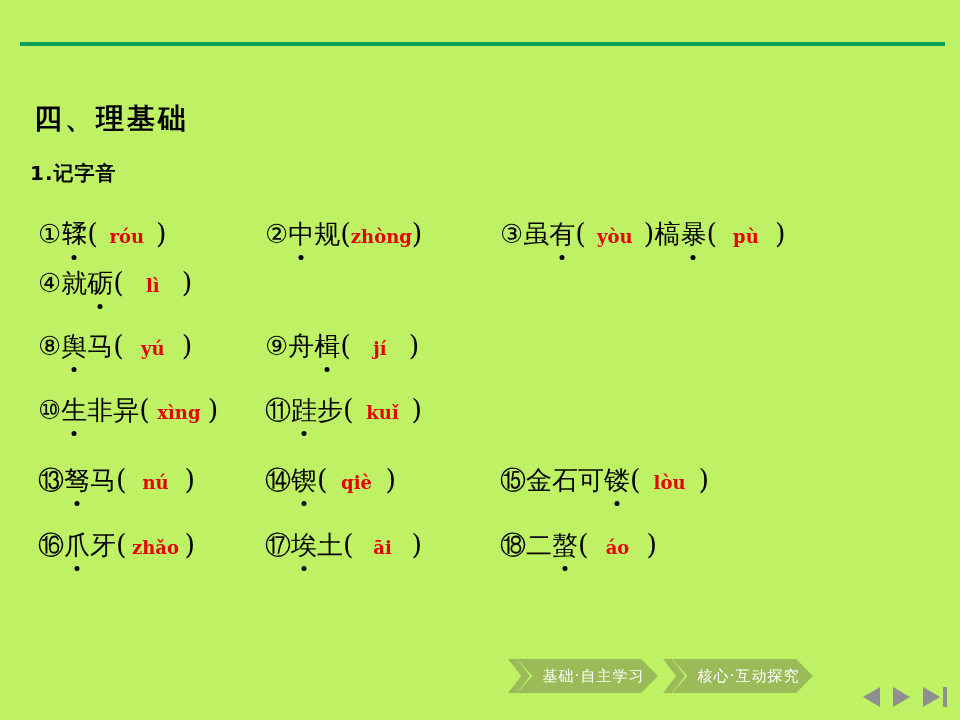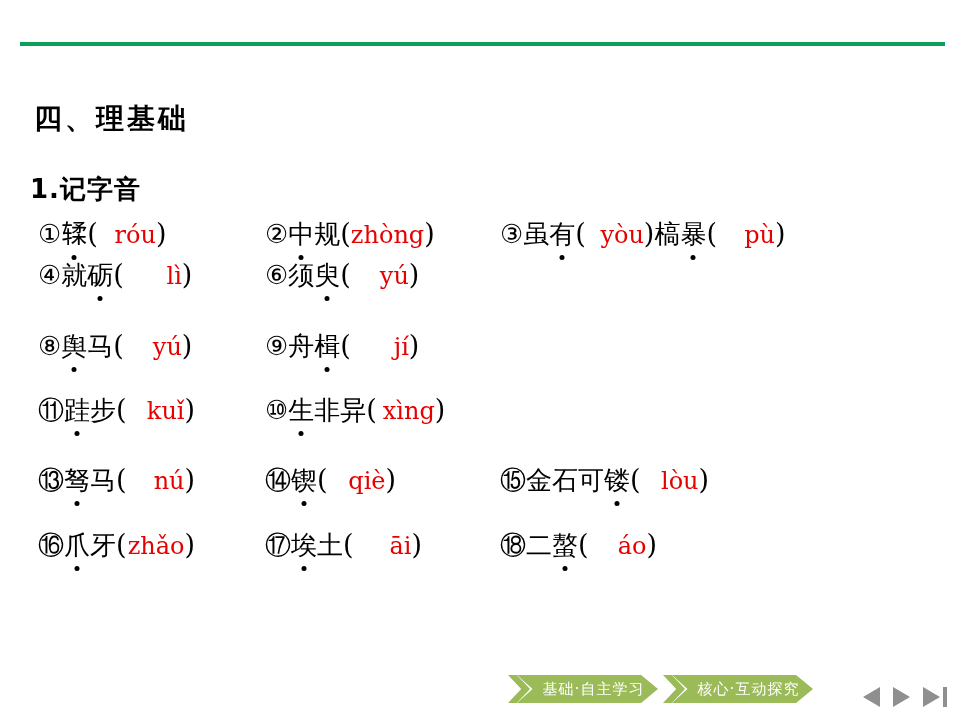--- a/index.html
+++ b/index.html
@@ -7,41 +7,41 @@
     --tab-green:#9bbb59;
     --red:#e60000;
     --gray:#8f8f8f;
     --ink:#000000;
   }
   html,body{margin:0;padding:0;background:#e9e9e9;}
   .slide{
     position:relative;
     width:960px;height:720px;
     margin:0 auto;
-    background:#ffffff;
+    background:#bef264;
     overflow:hidden;
     font-family:"DejaVu Sans","Liberation Sans",sans-serif;
     color:var(--ink);
   }
   .top-rule{
     position:absolute;left:20px;top:42px;width:925px;height:4px;
     background:var(--line-green);
   }
   .title{
     position:absolute;left:34px;top:100px;margin:0;
     font-size:28px;font-weight:700;letter-spacing:3px;
   }
   .subtitle{
-    position:absolute;left:30px;top:172px;margin:0;
-    font-size:26px;font-weight:700;letter-spacing:1px;
+    position:absolute;left:30px;top:160px;margin:0;
+    font-size:20px;font-weight:700;letter-spacing:1px;
   }
   .grid{position:absolute;left:0;top:0;width:100%;height:100%;}
   .row{position:absolute;left:0;width:100%;height:44px;}
   .row:nth-child(1){top:214px;}
-  .row:nth-child(2){top:255px;}
+  .row:nth-child(2){top:263px;}
   .row:nth-child(3){top:326px;}
   .row:nth-child(4){top:390px;}
   .row:nth-child(5){top:460px;}
   .row:nth-child(6){top:525px;}
   .cell{position:absolute;top:0;white-space:nowrap;}
   .cell:nth-child(1){left:38px;}
   .cell:nth-child(2){left:265px;}
   .cell:nth-child(3){left:500px;}
   .num{font-size:26px;line-height:40px;}
   .ch{
@@ -52,26 +52,26 @@
     content:"";position:absolute;left:50%;bottom:-6px;
     transform:translateX(-50%);
     width:5px;height:5px;border-radius:50%;background:var(--ink);
   }
   .paren{
     font-family:"DejaVu Serif","Liberation Serif",serif;
     font-size:27px;line-height:40px;
   }
   .py{
     font-family:"DejaVu Serif","Liberation Serif",serif;
-    font-weight:400;color:var(--red);
-    font-size:24px;line-height:40px;
-    display:inline-block;min-width:58px;text-align:right;
+    font-weight:700;color:var(--red);
+    font-size:18px;line-height:40px;
+    display:inline-block;min-width:58px;text-align:center;
   }
   
-  .tab{position:absolute;bottom:17px;height:28px;width:150px;}
+  .tab{position:absolute;bottom:27px;height:34px;width:150px;}
   .tab-1{left:508px;}
   .tab-2{left:663px;}
   .chev{
     position:absolute;left:0;top:0;width:22px;height:100%;
     background:var(--tab-green);
     clip-path:polygon(0% 0%,40% 0%,100% 50%,40% 100%,0% 100%,60% 50%);
   }
   .tab-body{
     position:absolute;left:9px;right:0;top:0;bottom:0;
     background:var(--tab-green);
@@ -104,29 +104,28 @@
   <h2 class="subtitle">1.记字音</h2>
 
   <div class="grid">
       <div class="row">
         <span class="cell"><span class="num">①</span><span class="ch dot">𫐓</span><span class="paren">(</span><span class="py">róu</span><span class="paren">)</span></span>
         <span class="cell"><span class="num">②</span><span class="ch dot">中</span><span class="ch">规</span><span class="paren">(</span><span class="py">zhòng</span><span class="paren">)</span></span>
         <span class="cell"><span class="num">③</span><span class="ch">虽</span><span class="ch dot">有</span><span class="paren">(</span><span class="py">yòu</span><span class="paren">)</span><span class="ch">槁</span><span class="ch dot">暴</span><span class="paren">(</span><span class="py">pù</span><span class="paren">)</span></span>
       </div>
       <div class="row">
         <span class="cell"><span class="num">④</span><span class="ch">就</span><span class="ch dot">砺</span><span class="paren">(</span><span class="py">lì</span><span class="paren">)</span></span>
-        <span class="cell"><span class="num">⑥</span><span class="ch">须</span><span class="ch dot">臾</span><span class="paren">(</span><span class="py">yú</span><span class="paren">)</span></span>
       </div>
       <div class="row">
         <span class="cell"><span class="num">⑧</span><span class="ch dot">舆</span><span class="ch">马</span><span class="paren">(</span><span class="py">yú</span><span class="paren">)</span></span>
         <span class="cell"><span class="num">⑨</span><span class="ch">舟</span><span class="ch dot">楫</span><span class="paren">(</span><span class="py">jí</span><span class="paren">)</span></span>
       </div>
       <div class="row">
+        <span class="cell"><span class="num">⑩</span><span class="ch dot">生</span><span class="ch">非</span><span class="ch">异</span><span class="paren">(</span><span class="py">xìng</span><span class="paren">)</span></span>
         <span class="cell"><span class="num">⑪</span><span class="ch dot">跬</span><span class="ch">步</span><span class="paren">(</span><span class="py">kuǐ</span><span class="paren">)</span></span>
-        <span class="cell"><span class="num">⑩</span><span class="ch dot">生</span><span class="ch">非</span><span class="ch">异</span><span class="paren">(</span><span class="py">xìng</span><span class="paren">)</span></span>
       </div>
       <div class="row">
         <span class="cell"><span class="num">⑬</span><span class="ch dot">驽</span><span class="ch">马</span><span class="paren">(</span><span class="py">nú</span><span class="paren">)</span></span>
         <span class="cell"><span class="num">⑭</span><span class="ch dot">锲</span><span class="paren">(</span><span class="py">qiè</span><span class="paren">)</span></span>
         <span class="cell"><span class="num">⑮</span><span class="ch">金</span><span class="ch">石</span><span class="ch">可</span><span class="ch dot">镂</span><span class="paren">(</span><span class="py">lòu</span><span class="paren">)</span></span>
       </div>
       <div class="row">
         <span class="cell"><span class="num">⑯</span><span class="ch dot">爪</span><span class="ch">牙</span><span class="paren">(</span><span class="py">zhǎo</span><span class="paren">)</span></span>
         <span class="cell"><span class="num">⑰</span><span class="ch dot">埃</span><span class="ch">土</span><span class="paren">(</span><span class="py">āi</span><span class="paren">)</span></span>
         <span class="cell"><span class="num">⑱</span><span class="ch">二</span><span class="ch dot">螯</span><span class="paren">(</span><span class="py">áo</span><span class="paren">)</span></span>

